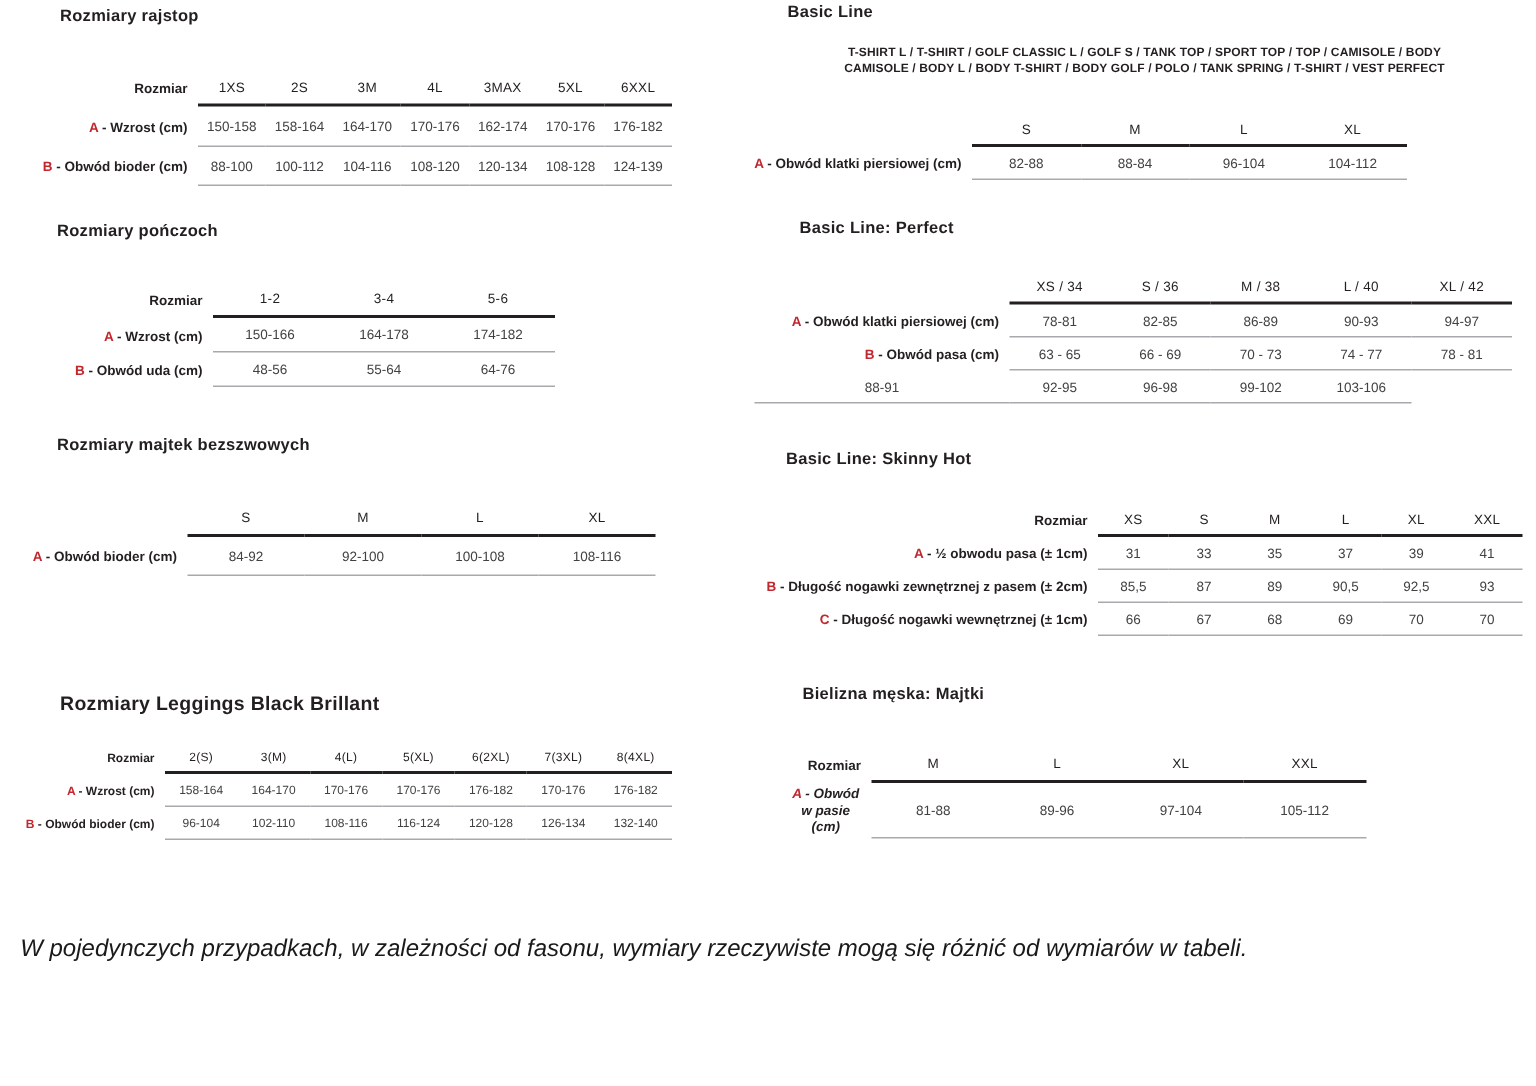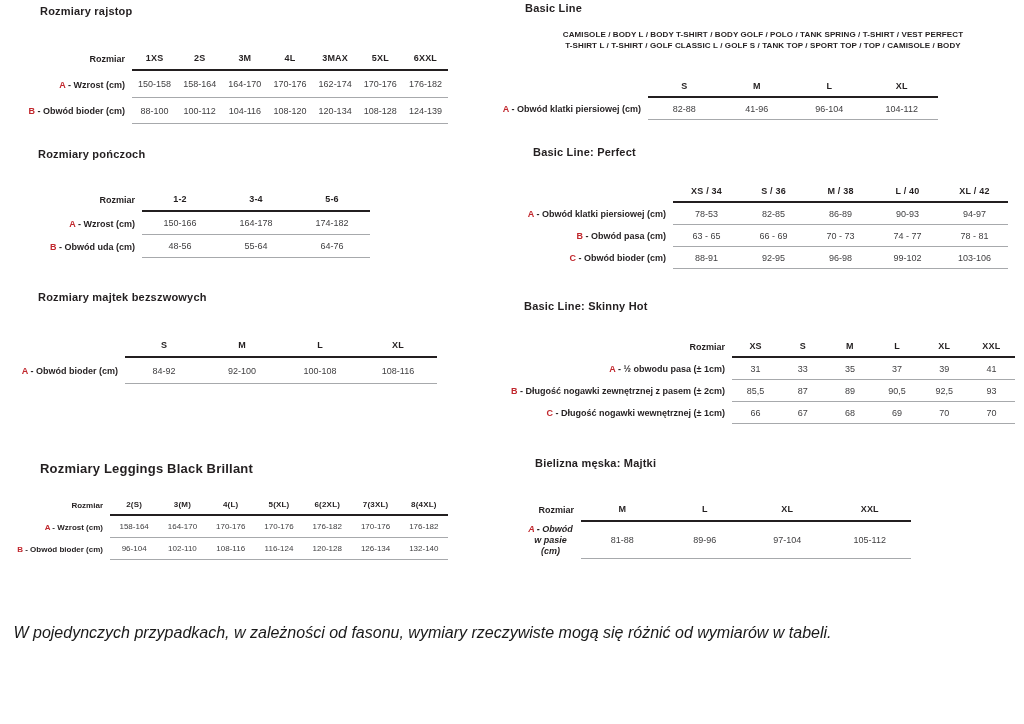--- a/index.html
+++ b/index.html
@@ -6,21 +6,21 @@
   html,body { width:1024px; height:724px; background:#ffffff; overflow:hidden; }
   body { font-family:"Liberation Sans", sans-serif; color:#231f20; position:relative; }
 
   h2.hd { position:absolute; font-size:11px; font-weight:700; letter-spacing:.2px; white-space:nowrap; color:#231f20;padding-left:28px; }
   h2.hd-sm { font-size:13px; }
 
   .tbl { position:absolute; display:grid; font-size:9px; }
   .tbl.small { font-size:8px; }
   .c { display:flex; align-items:center; justify-content:center; min-width:0; }
   .corner,.rowlab { justify-content:flex-end; padding-right:7px; font-weight:700; text-align:right;margin-left:17px; }
-  .colhead { font-weight:700; border-bottom:2px solid #231f20; letter-spacing:.2px; }
+  .colhead { font-weight:400; border-bottom:2px solid #231f20; letter-spacing:.2px; }
   .val { border-bottom:1px solid #a7a9ac; color:#414042; }
   .labwrap { white-space:nowrap; }
   .tbl[data-lalign="center"] .rowlab { justify-content:flex-start; text-align:center; padding-right:4px;font-style:italic; }
   .tbl[data-lalign="center"] .labwrap { white-space:normal; line-height:1.25; }
 
   .products { position:absolute; font-weight:700; font-size:8px; letter-spacing:.1px; text-align:center; line-height:11px; }
   .products div { white-space:nowrap; }
 
   .footer { position:absolute; left:0; width:845px; text-align:center; font-style:italic; font-size:16px; color:#1a1a1a; }
 </style>
@@ -122,65 +122,62 @@
     <div class="c val">102-110</div>
     <div class="c val">108-116</div>
     <div class="c val">116-124</div>
     <div class="c val">120-128</div>
     <div class="c val">126-134</div>
     <div class="c val">132-140</div>
   </div>
 
 <h2 class="hd" style="left:497px;top:2px">Basic Line</h2>
 <div class="products" style="left:528px;top:29px;width:470px">
+  <div>T-SHIRT L / T-SHIRT / GOLF CLASSIC L / GOLF S / TANK TOP / SPORT TOP / TOP / CAMISOLE / BODY</div>
   <div>CAMISOLE / BODY L / BODY T-SHIRT / BODY GOLF / POLO / TANK SPRING / T-SHIRT / VEST PERFECT</div>
-  <div>T-SHIRT L / T-SHIRT / GOLF CLASSIC L / GOLF S / TANK TOP / SPORT TOP / TOP / CAMISOLE / BODY</div>
 </div>
 <div class="tbl" style="left: 478px; top: 76px; width: 460px; grid-template-columns: 170px repeat(4, 1fr); grid-template-rows: 22px 22px;">
     <div class="c corner"></div>
     <div class="c colhead">S</div>
     <div class="c colhead">M</div>
     <div class="c colhead">L</div>
     <div class="c colhead">XL</div>
     <div class="c rowlab">
       <span class="labwrap"><span class="ltr" style="color: rgb(193, 39, 45);">A</span> - Obwód klatki piersiowej (cm)</span>
     </div>
     <div class="c val">82-88</div>
-    <div class="c val">41-96</div>
+    <div class="c val">88-84</div>
     <div class="c val">96-104</div>
     <div class="c val">104-112</div>
   </div>
 
 <h2 class="hd" style="left:505px;top:146px">Basic Line: Perfect</h2>
 <div class="tbl" style="left: 503px; top: 181px; width: 505px; grid-template-columns: 170px repeat(5, 1fr); grid-template-rows: 22px 22px 22px 22px;">
     <div class="c corner"></div>
     <div class="c colhead">XS / 34</div>
     <div class="c colhead">S / 36</div>
     <div class="c colhead">M / 38</div>
     <div class="c colhead">L / 40</div>
     <div class="c colhead">XL / 42</div>
     <div class="c rowlab">
       <span class="labwrap"><span class="ltr" style="color: rgb(193, 39, 45);">A</span> - Obwód klatki piersiowej (cm)</span>
     </div>
-    <div class="c val">78-53</div>
+    <div class="c val">78-81</div>
     <div class="c val">82-85</div>
     <div class="c val">86-89</div>
     <div class="c val">90-93</div>
     <div class="c val">94-97</div>
     <div class="c rowlab">
       <span class="labwrap"><span class="ltr" style="color: rgb(193, 39, 45);">B</span> - Obwód pasa (cm)</span>
     </div>
     <div class="c val">63 - 65</div>
     <div class="c val">66 - 69</div>
     <div class="c val">70 - 73</div>
     <div class="c val">74 - 77</div>
     <div class="c val">78 - 81</div>
-    <div class="c rowlab">
-      <span class="labwrap"><span class="ltr" style="color: rgb(193, 39, 45);">C</span> - Obwód bioder (cm)</span>
-    </div>
     <div class="c val">88-91</div>
     <div class="c val">92-95</div>
     <div class="c val">96-98</div>
     <div class="c val">99-102</div>
     <div class="c val">103-106</div>
   </div>
 
 <h2 class="hd" style="left:496px;top:300px">Basic Line: Skinny Hot</h2>
 <div class="tbl" style="left: 495px; top: 336px; width: 520px; grid-template-columns: 237px repeat(6, 1fr); grid-template-rows: 22px 22px 22px 22px;">
     <div class="c corner">Rozmiar</div>

